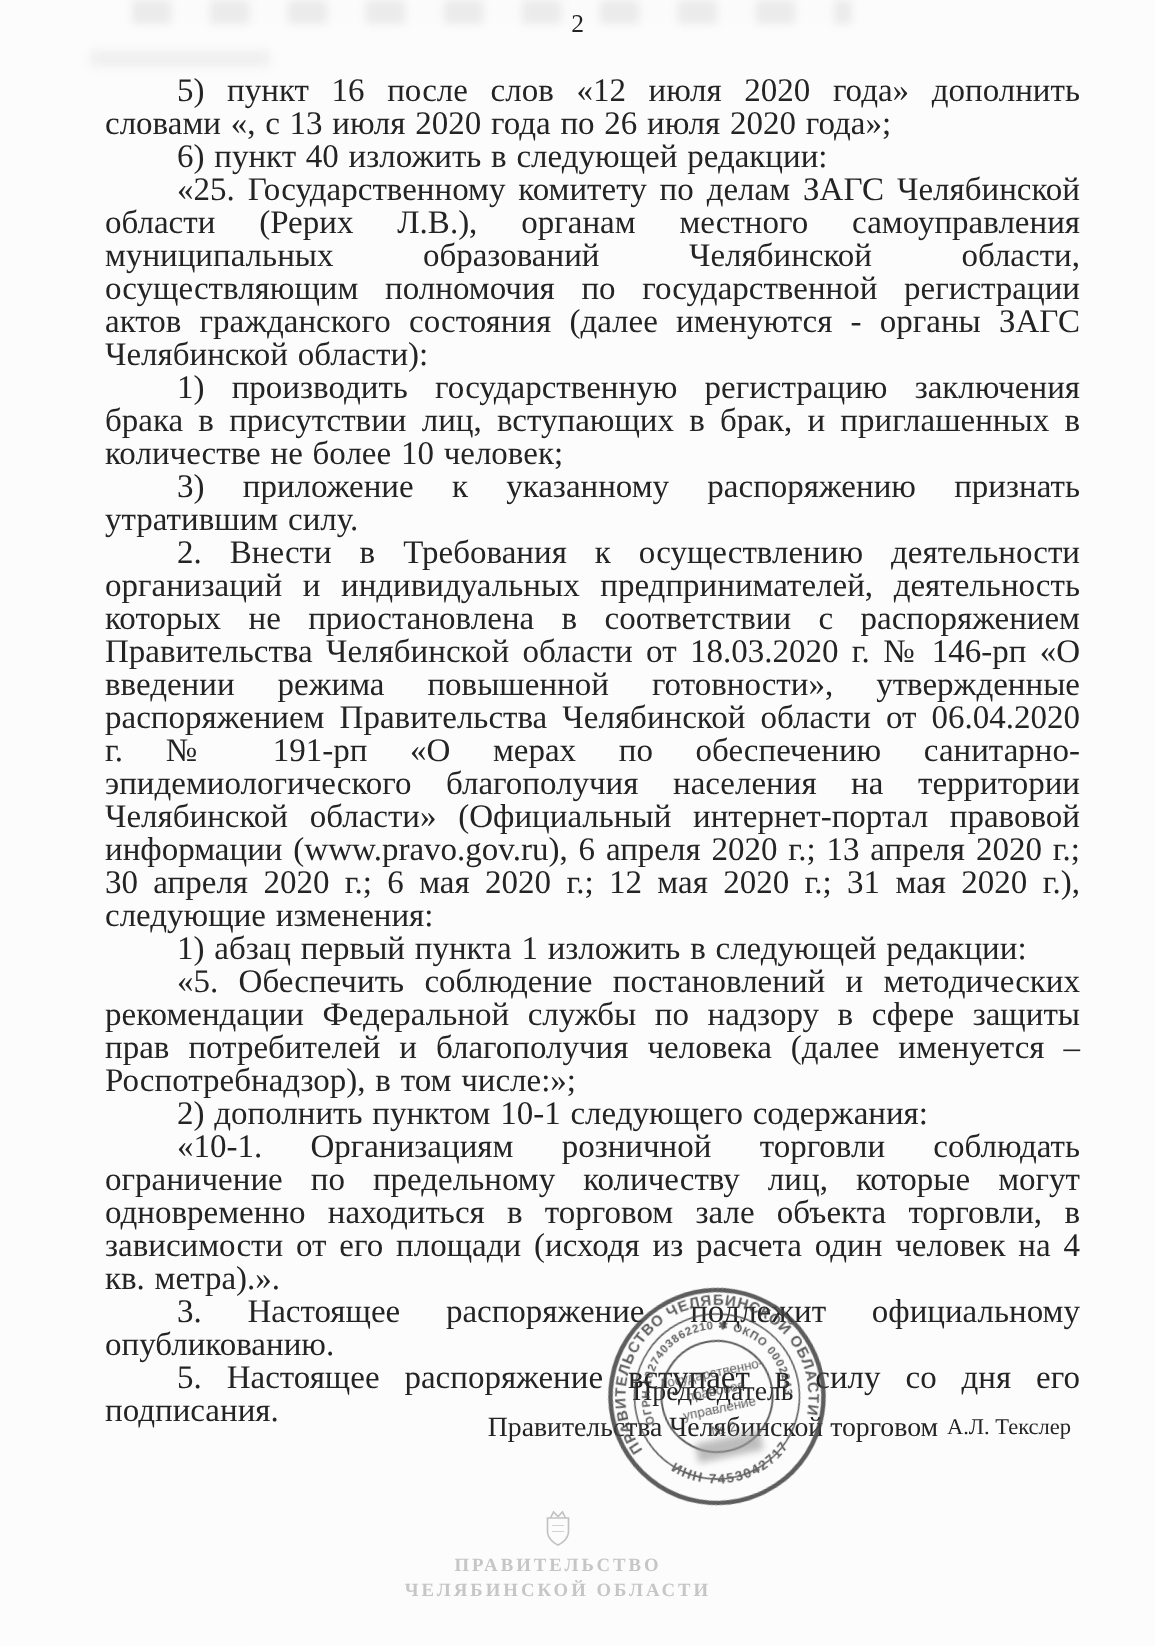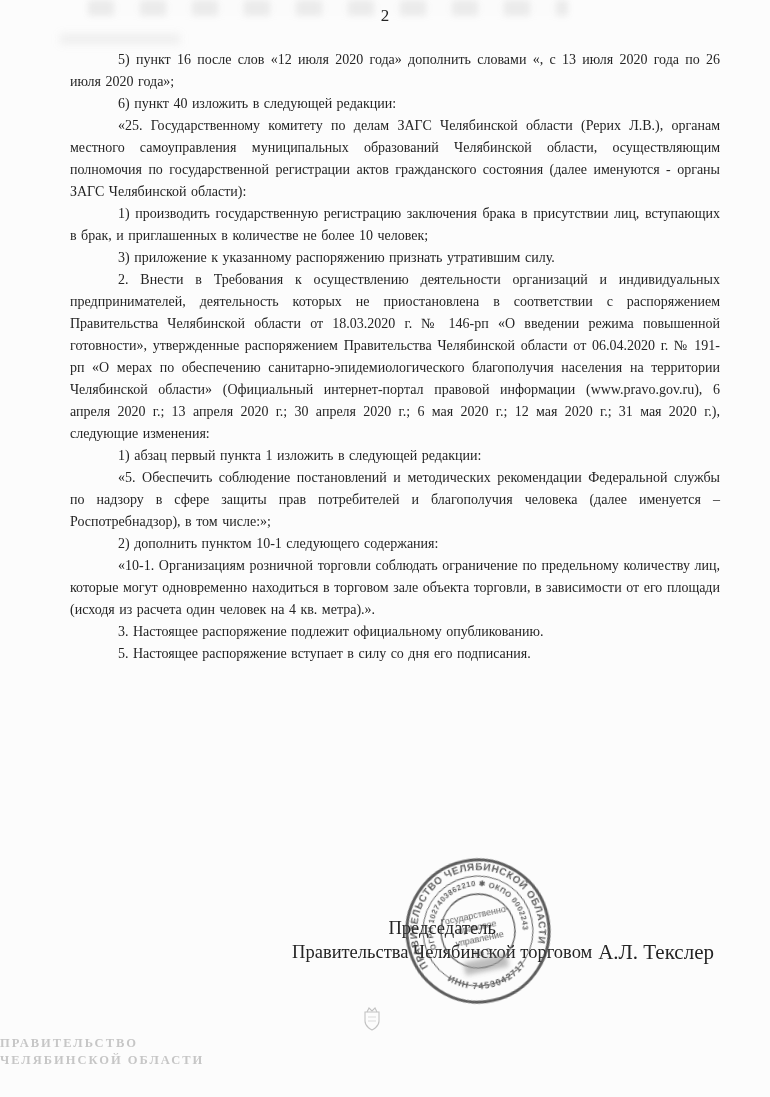--- a/index.html
+++ b/index.html
@@ -18,45 +18,45 @@
   .scan-smudge2{
     position:absolute;left:60px;top:34px;width:120px;height:10px;
     background:rgba(140,140,140,.12);filter:blur(4px);
   }
   .page-number{
     position:absolute;top:6px;left:0;width:770px;text-align:center;
     font-size:17px;
   }
   .doc-body{
     position:absolute;left:70px;top:49px;width:650px;
-    font-size:14px;line-height:22px;text-align:justify;
+    font-size:22px;line-height:22px;text-align:justify;
   }
   .doc-body p{margin:0;text-indent:48px;word-spacing:1px;}
   .signature{
     position:absolute;left:70px;top:916px;width:650px;
     display:flex;justify-content:flex-end;align-items:flex-end;
   }
   .sig-left{width:312px;text-align:center;font-size:18.5px;line-height:24px;}
-  .sig-name{font-size:21px;padding-right:6px;line-height:24px;}
+  .sig-name{font-size:15px;padding-right:6px;line-height:24px;}
   .stamp{
     position:absolute;left:403px;top:856px;width:150px;height:150px;
     transform:rotate(-12deg);
     color:var(--stamp_ink,#3f3f3f);
     opacity:.85;filter:blur(.3px) contrast(.95);
   }
   .stamp svg{display:block;width:100%;height:100%;}
   .stamp .ring{fill:none;stroke:currentColor;}
   .stamp text{fill:currentColor;font-family:"Liberation Sans",sans-serif;}
   .stamp .t-outer{font-size:10px;letter-spacing:.6px;font-weight:bold;}
   .stamp .t-inner{font-size:7.6px;letter-spacing:.5px;font-weight:bold;}
   .stamp .t-bottom{font-size:9px;letter-spacing:1.2px;font-weight:bold;}
   .stamp .t-center{font-size:9px;text-anchor:middle;}
   .stamp .smudge{fill:#8a8a8a;opacity:.65;filter:blur(2.5px);}
   .footer{
-    position:absolute;left:0;top:1002px;width:744px;
+    position:absolute;left:0;top:1002px;width:744px;text-align:center;
     color:var(--letterhead,#c6c6c6);
   }
   .crest{display:block;margin:0 auto 3px;}
   .footer-line{
     font-size:12.5px;letter-spacing:2px;line-height:17px;
     filter:blur(.4px);font-weight:bold;
   }
 </style>
 </head>
 <body>

